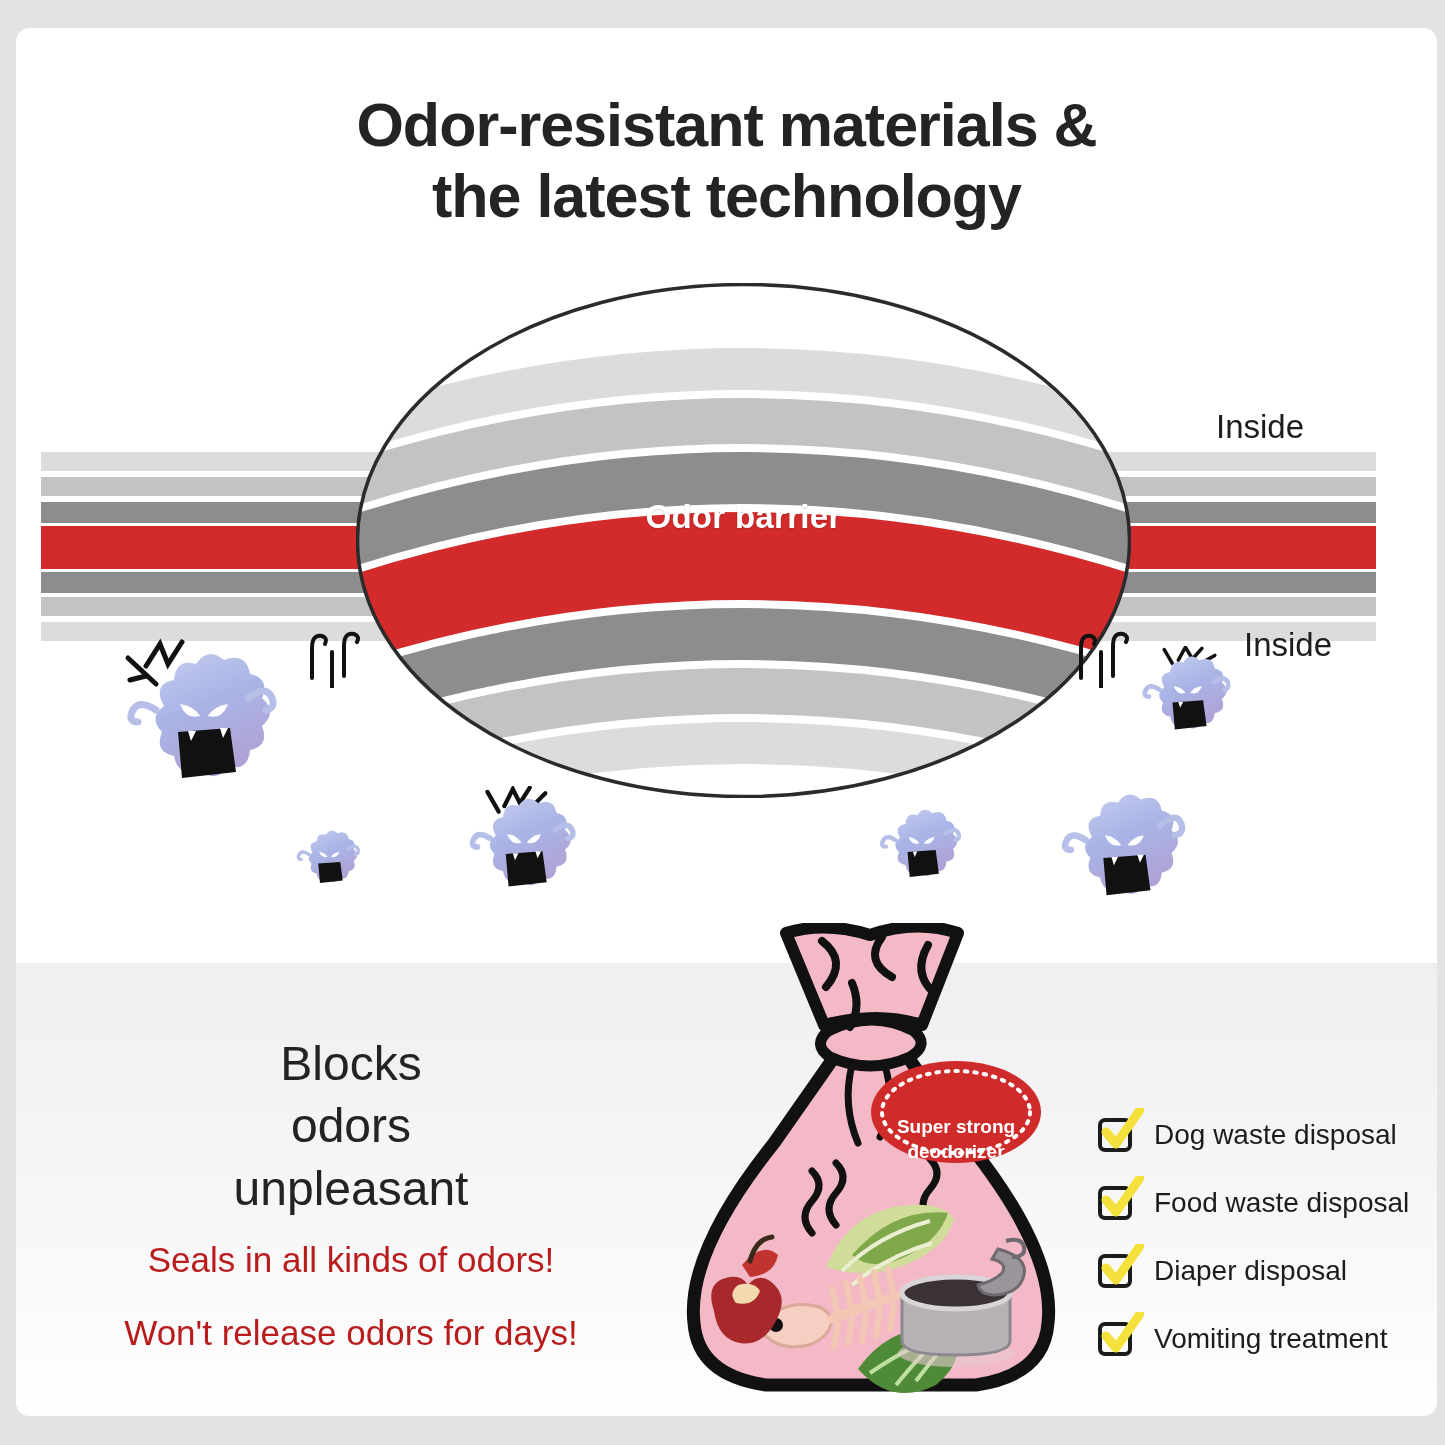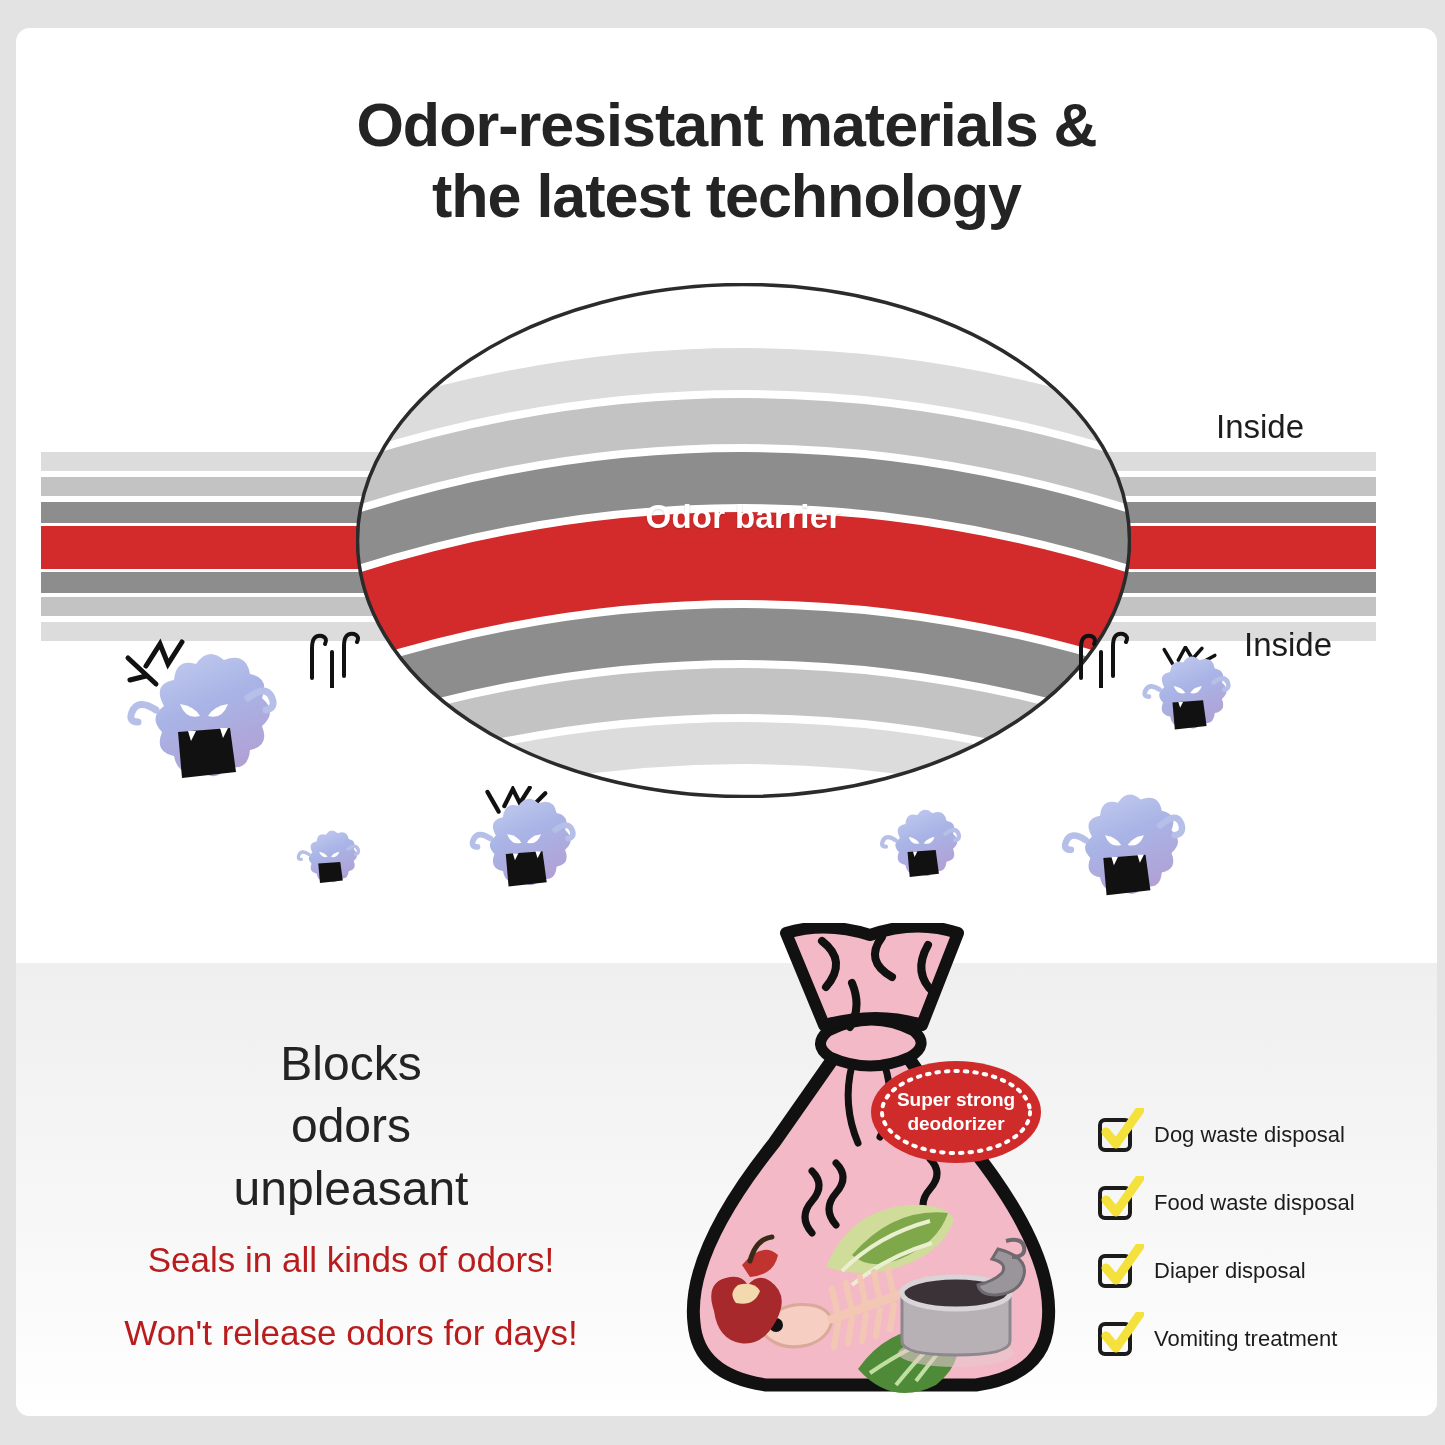--- a/index.html
+++ b/index.html
@@ -104,21 +104,21 @@
     position:absolute;left:630px;top:895px;
     width:450px;height:490px;
   }
 
   .badge{
     position:absolute;left:854px;top:1032px;
     width:172px;height:104px;
   }
   .badge-text{
     position:absolute;left:0;top:0;width:100%;height:100%;
-    display:flex;flex-direction:column;align-items:center;justify-content:center;
+    display:flex;flex-direction:column;align-items:center;justify-content:flex-end;
     color:#fff;font-size:19px;font-weight:bold;line-height:1.28;
     text-align:center;pointer-events:none;
   }
 
   
   .checklist{
     position:absolute;left:1080px;top:1073px;
     width:330px;
   }
   .check-row{
@@ -131,21 +131,21 @@
     margin-right:16px;
   }
   .cbox .sq{
     position:absolute;left:2px;top:4px;
     width:34px;height:34px;
     border:4px solid #1b1b1b;border-radius:7px;
     box-sizing:border-box;
   }
   .cbox .tick{position:absolute;left:0;top:-6px;}
   .check-label{
-    font-size:22px;color:#1c1c1c;white-space:nowrap;
+    font-size:28px;color:#1c1c1c;white-space:nowrap;
   }
 </style>
 </head>
 <body>
 
 <div class="stage">
   <div class="card">
 
     <div class="title">
       <span>Odor-resistant materials &amp;</span>

